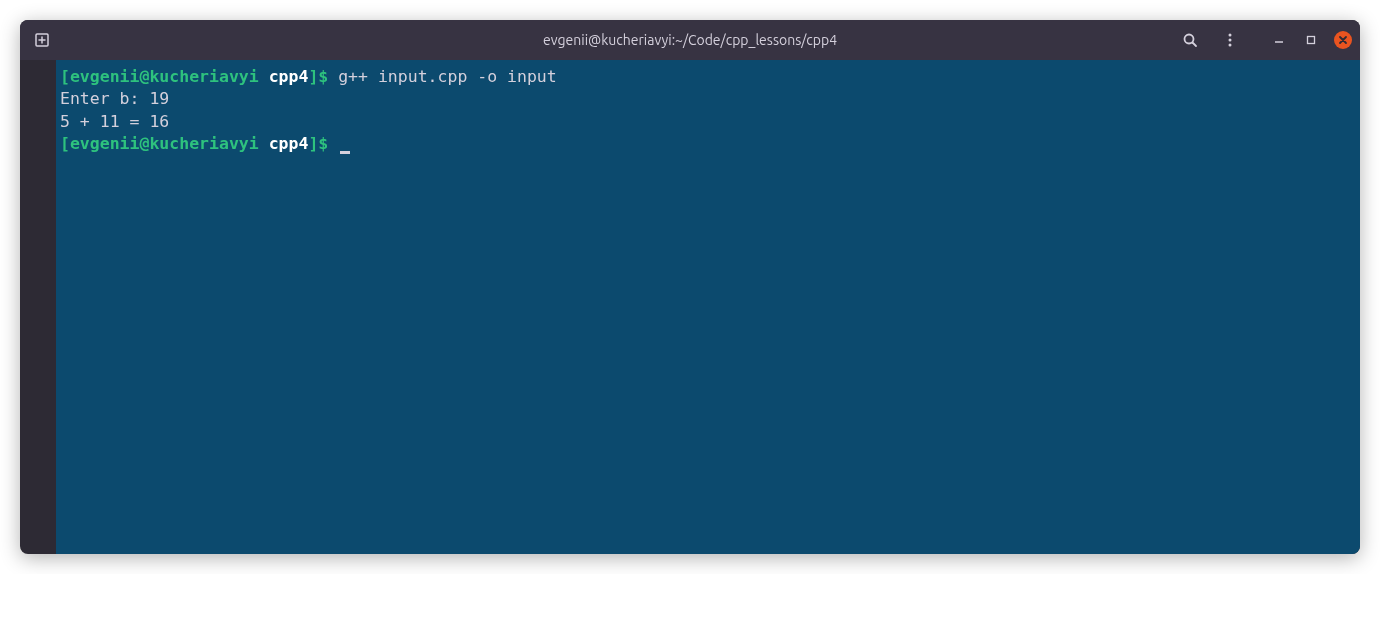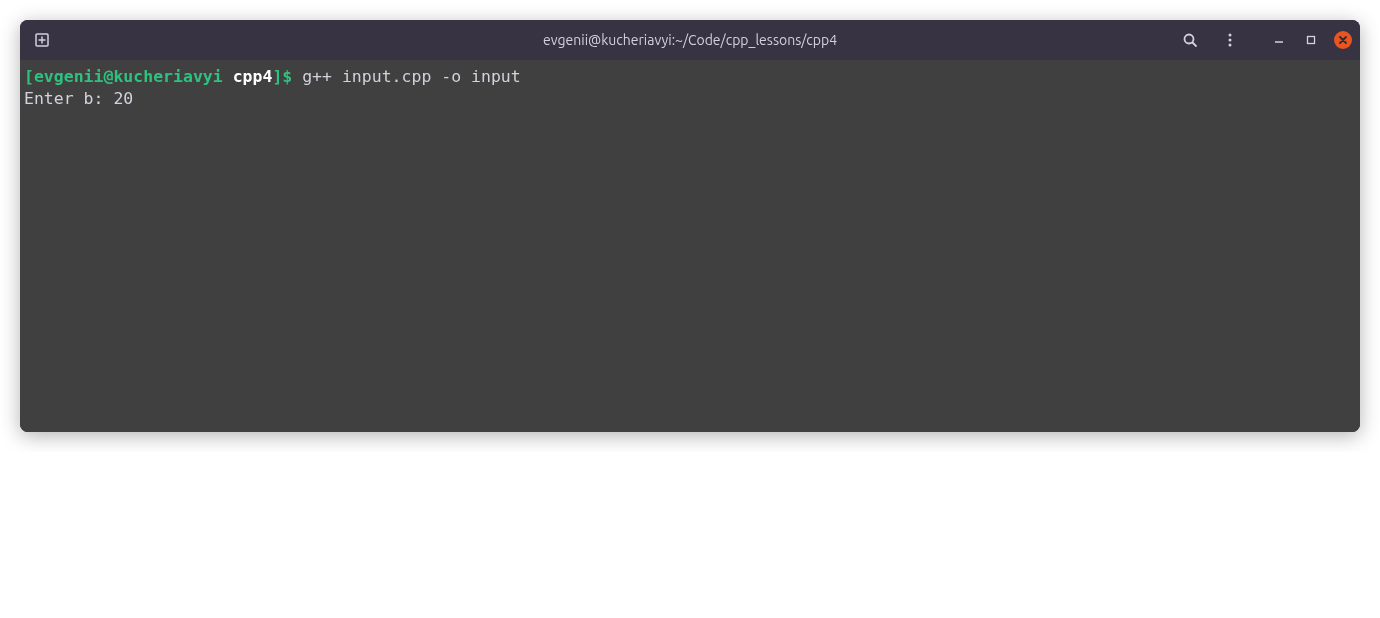--- a/index.html
+++ b/index.html
@@ -10,21 +10,21 @@
     body {
       background: #ffffff;
       font-family: 'DejaVu Sans Mono', 'Liberation Mono', monospace;
       display: flex;
       justify-content: center;
       align-items: flex-start;
       padding: 20px;
     }
     .terminal-window {
       width: 1340px;
-      height: 412px;
+      height: 534px;
       background: #2d2a34;
       border-radius: 8px;
       overflow: hidden;
       box-shadow: 0 4px 20px rgba(0,0,0,0.3);
       display: flex;
       flex-direction: column;
     }
     .titlebar {
       height: 40px;
       background: #373342;
@@ -85,27 +85,28 @@
     }
     .win-btn.min, .win-btn.max {
       color: #d4d0dc;
     }
     .win-btn.close {
       background: #e95420;
       color: #2d2a34;
     }
     .terminal-body {
       flex: 1;
-      background: #404040;
+      background: #0c4a6e;
       padding: 6px 4px;
       font-size: 16.5px;
       line-height: 1.35;
       color: #d4d0dc;
       overflow: auto;
       position: relative;
+      margin-left: 36px;
     }
     .terminal-body::-webkit-scrollbar {
       width: 10px;
     }
     .terminal-body::-webkit-scrollbar-track {
       background: #2d2a34;
     }
     .terminal-body::-webkit-scrollbar-thumb {
       background: #4a4754;
       border-radius: 5px;
@@ -168,15 +169,17 @@
           <svg width="10" height="10" viewBox="0 0 10 10" fill="none" stroke="#2d2a34" stroke-width="1.8">
             <path d="M2 2 L8 8 M8 2 L2 8" stroke-linecap="round"></path>
           </svg>
         </div>
       </div>
     </div>
   </div>
 
   <div class="terminal-body" id="terminal-body">
   <div class="line"><span class="green">[</span><span class="green">evgenii@kucheriavyi</span><span class="green"> </span><span class="white-bold">cpp4</span><span class="green">]</span><span class="green">$ </span><span class="cmd">g++ input.cpp -o input</span></div>
-      <div class="line"><span class="cmd">Enter b: 20</span></div>
+      <div class="line"><span class="cmd">Enter b: 19</span></div>
+      <div class="line"><span class="cmd">5 + 11 = 16</span></div>
+      <div class="line"><span class="green">[</span><span class="green">evgenii@kucheriavyi</span><span class="green"> </span><span class="white-bold">cpp4</span><span class="green">]</span><span class="green">$ </span><span class="cmd"></span><span class="cursor"></span></div>
     </div>
 </div>
 
 </body></html>

